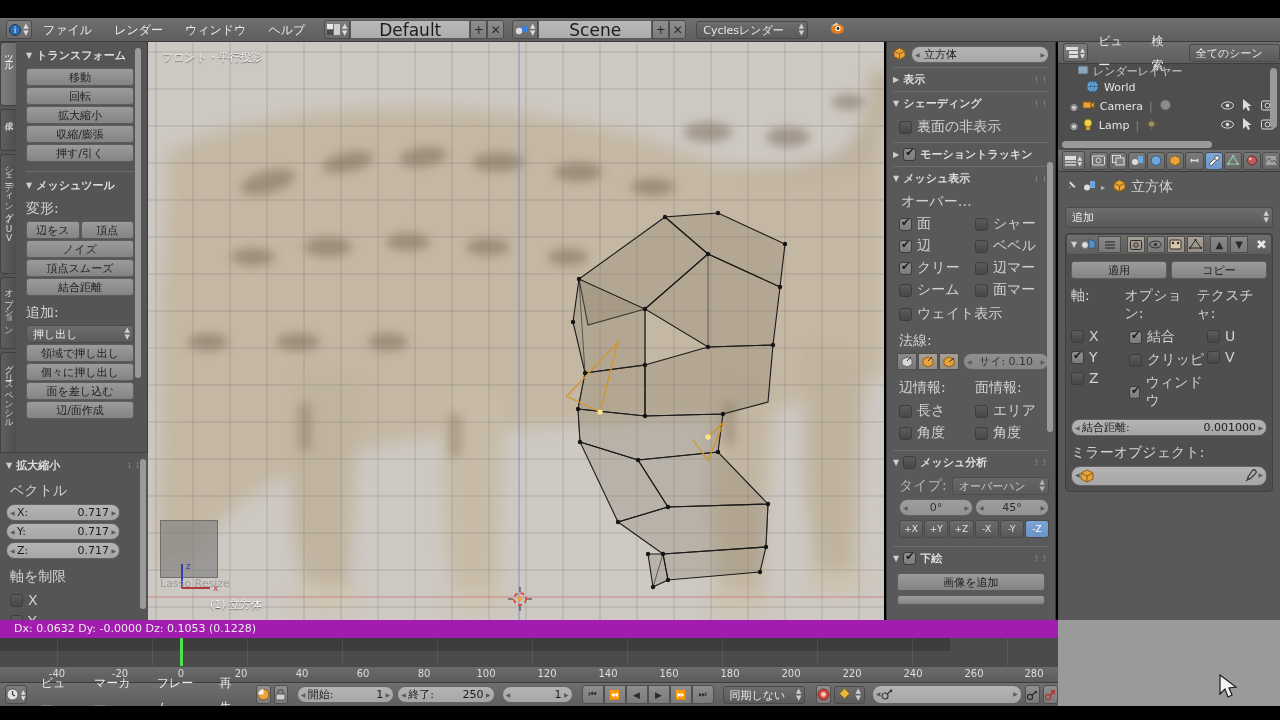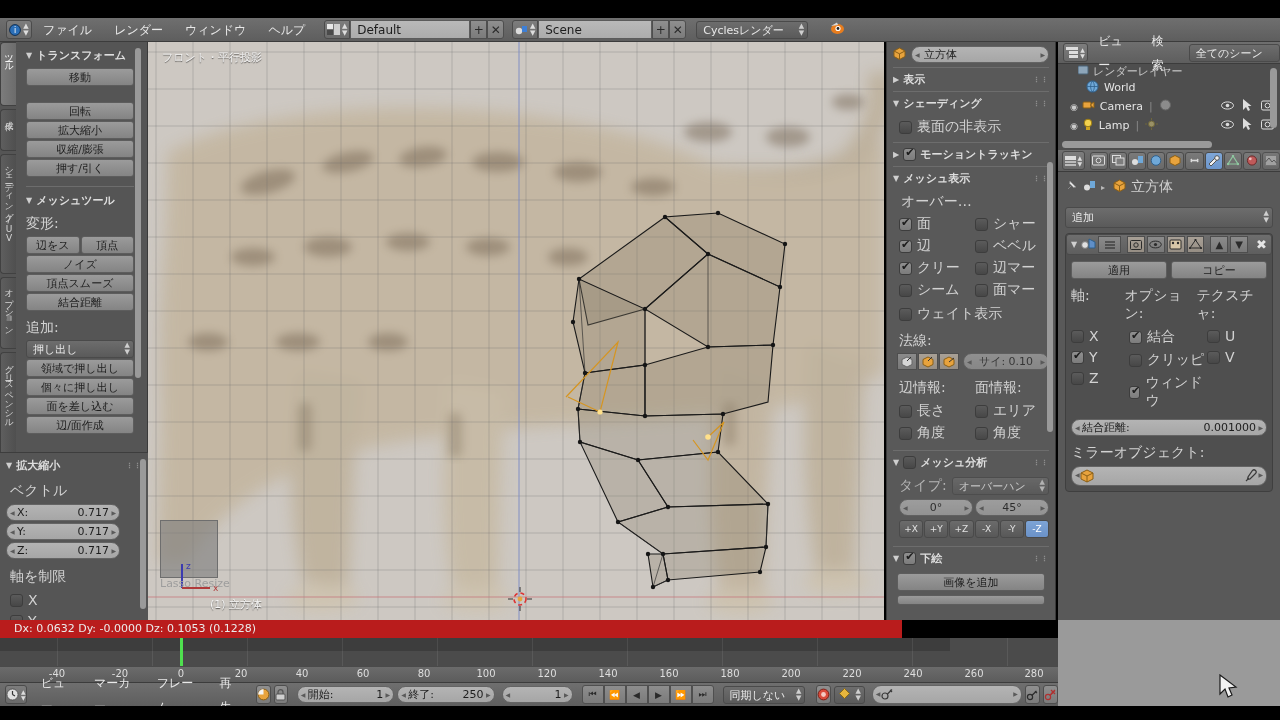--- a/index.html
+++ b/index.html
@@ -49,21 +49,21 @@
             background:linear-gradient(#6f6f6f,#5e5e5e); border-bottom:1px solid #3c3c3c;
             display:flex; align-items:center; padding-left:6px; }
   .menuitem { padding:0 11px; font-size:12px; color:#e9e9e9; line-height:24px; }
   .iconbox { width:26px; height:19px; background:linear-gradient(#7d7d7d,#6a6a6a);
              border:1px solid #4b4b4b; border-radius:3px; display:flex; align-items:center;
              justify-content:center; gap:2px; }
   .editorsel { display:flex; align-items:center; }
   .sqbtn { width:17px; height:19px; background:linear-gradient(#8f8f8f,#7b7b7b); border:1px solid #4e4e4e;
            display:flex; align-items:center; justify-content:center; color:#2a2a2a; font-size:12px; }
   .txtfield { height:19px; background:linear-gradient(#b9b9b9,#acacac); border:1px solid #5b5b5b;
-              color:#1d1d1d; font-size:12px; line-height:18px; padding:0 6px; }
+              color:#1d1d1d; font-size:17px; line-height:18px; padding:0 6px;text-align:center; }
   #statustext { font-size:11px; color:#e0e0e0; white-space:nowrap; }
 
   
   #viewport { position:absolute; left:148px; top:42px; width:736px; height:578px; overflow:hidden;
               background:#b9b2ab; }
   #vpimg { position:absolute; inset:0; }
   #vptext { position:absolute; left:14px; top:8px; font-size:11px; color:#f2f2f2;
             text-shadow:0 1px 1px rgba(0,0,0,.55); }
   #vpobj { position:absolute; left:62px; bottom:8px; font-size:11px; color:#f6f6f6;
            text-shadow:0 1px 1px rgba(0,0,0,.55); }
@@ -110,21 +110,21 @@
   .ptab.active { background:linear-gradient(#7fa7d8,#6d96cb); }
   #propRbody { padding:6px 7px; }
   .modbox { background:#4f4f4f; border:1px solid #3f3f3f; border-radius:4px; padding:5px; margin-top:5px; }
   .modhdr { display:flex; align-items:center; gap:2px; height:21px; background:linear-gradient(#6e6e6e,#5e5e5e);
             border:1px solid #4a4a4a; border-radius:3px; padding:0 4px; margin:-5px -5px 6px -5px; }
   .mbtn { width:20px; height:17px; background:linear-gradient(#8b8b8b,#797979); border:1px solid #4e4e4e;
           display:flex; align-items:center; justify-content:center; font-size:10px; color:#2b2b2b; }
   .mbtn.on { background:linear-gradient(#a8a096,#968e84); }
 
   
-  #infoline { position:absolute; left:0; top:620px; width:902px; height:18px; background:#b91c1c;
+  #infoline { position:absolute; left:0; top:620px; width:1058px; height:18px; background:#a21caf;
               font-size:11px; color:#ebebeb; padding-left:14px; line-height:18px; white-space:nowrap; }
   #timeline { position:absolute; left:0; top:638px; width:1058px; height:44px; background:#a3a3a3; }
   #tlkeys { position:absolute; left:0; top:0; width:1058px; height:28px; background:#4b4b4b; }
   #tlcache { position:absolute; left:0; top:0; width:950px; height:13px; background:#3d3d3d; }
   #tlruler { position:absolute; left:0; top:28px; width:1058px; height:16px;
              background:linear-gradient(#6b6b6b,#5c5c5c); border-top:1px solid #4a4a4a; }
   .tick { position:absolute; top:1px; font-size:10px; color:#dedede; transform:translateX(-50%); }
   .tickline { position:absolute; top:0; width:1px; height:28px; background:rgba(255,255,255,.08); }
   #playhead { position:absolute; top:0; width:3px; height:28px; background:#4fe04f; }
   #tlhdr { position:absolute; left:0; top:682px; width:1058px; height:24px;
@@ -398,21 +398,21 @@
     </div>
 
     <div id="toolpanel">
       <div style="padding:6px 8px 0 8px;">
         <div class="panhdr">
           <span class="tri">▼</span>
           <span>トランスフォーム</span>
         </div>
         <div style="margin-top:5px;">
           <div class="btn">移動</div>
-          <div class="btn" style="margin-top:16px;">回転</div>
+          <div class="btn" style="margin-top:1px;">回転</div>
           <div class="btn" style="margin-top:1px;">拡大縮小</div>
           <div class="btn" style="margin-top:1px;">収縮/膨張</div>
           <div class="btn" style="margin-top:1px;">押す/引く</div>
         </div>
 
         <div class="sep" style="margin:9px 0 6px 0;"></div>
 
         <div class="panhdr">
           <span class="tri">▼</span>
           <span>メッシュツール</span>

